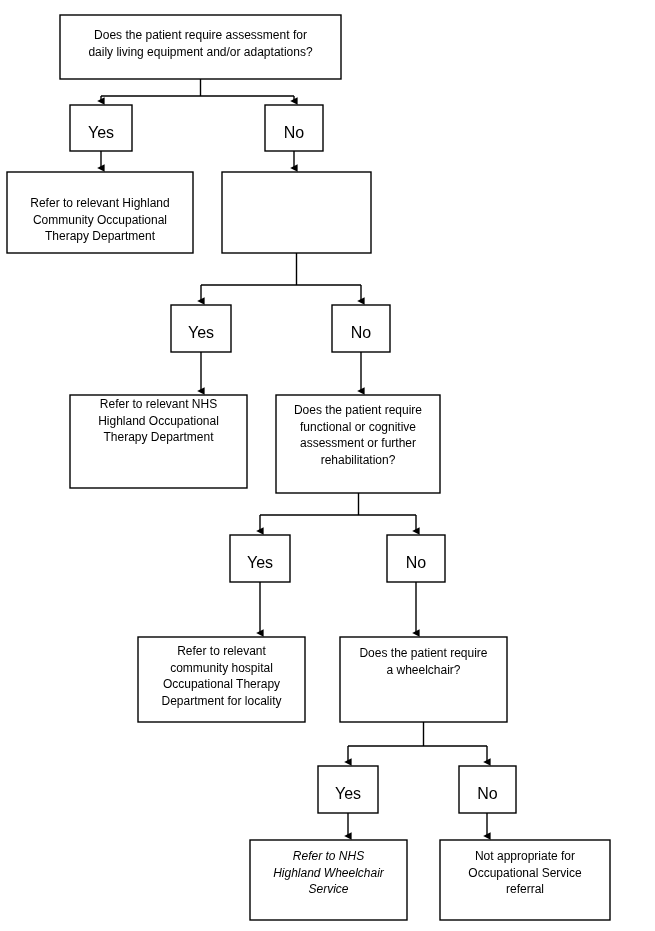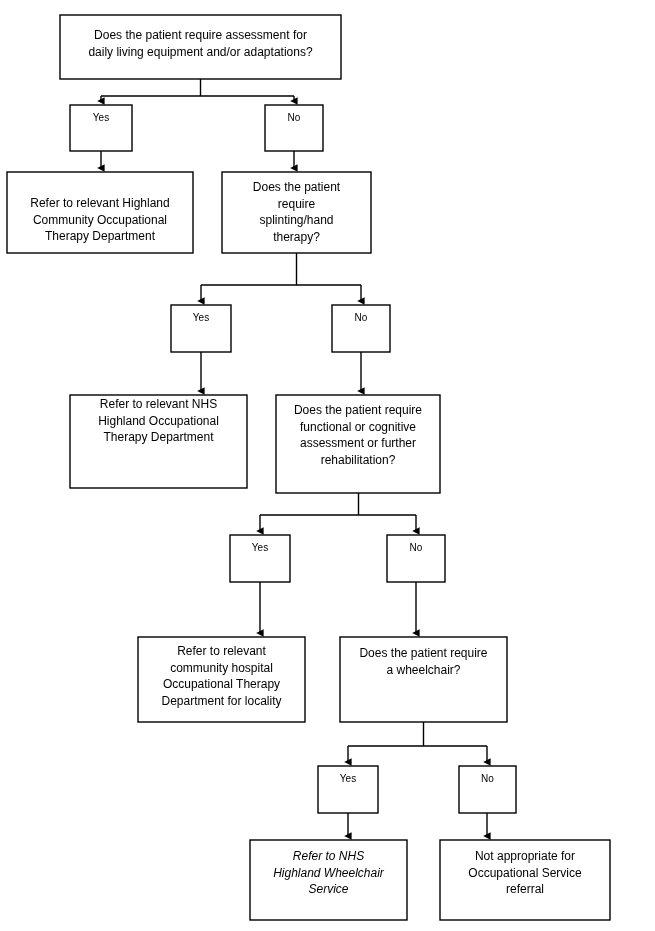--- a/index.html
+++ b/index.html
@@ -45,22 +45,22 @@
     color: #000000;
     font-family: "Liberation Sans", sans-serif;
     font-size: 12px;
     line-height: 16.5px;
     white-space: pre-line;
     box-sizing: border-box;
     padding-top: 6px;
     pointer-events: none;
   }
   .node-text.label-box {
-    font-size: 10px;
-    padding-top: 5px;
+    font-size: 16px;
+    padding-top: 20px;
   }
 </style>
 </head>
 <body>
 
 <div id="flowchart-root">
 
   <svg class="chart-svg" viewBox="0 0 655 931" xmlns="http://www.w3.org/2000/svg">
     <defs>
       <marker id="arrowhead" markerWidth="9" markerHeight="9" refX="4" refY="4.2" orient="auto" markerUnits="userSpaceOnUse">
@@ -133,24 +133,20 @@
 
   <div class="node-text" style="left:60px; top:15px; width:281px; height:64px; padding-top:12px;">Does the patient require assessment for
 daily living equipment and/or adaptations?</div>
 
   <div class="node-text label-box" style="left:70px; top:105px; width:62px; height:46px;">Yes</div>
   <div class="node-text label-box" style="left:265px; top:105px; width:58px; height:46px;">No</div>
 
   <div class="node-text" style="left:7px; top:172px; width:186px; height:81px; padding-top:23px;">Refer to relevant Highland
 Community Occupational
 Therapy Department</div>
-  <div class="node-text" style="left:222px; top:172px; width:149px; height:81px; padding-top:7px;">Does the patient
-require
-splinting/hand
-therapy?</div>
 
   <div class="node-text label-box" style="left:171px; top:305px; width:60px; height:47px;">Yes</div>
   <div class="node-text label-box" style="left:332px; top:305px; width:58px; height:47px;">No</div>
 
   <div class="node-text" style="left:70px; top:395px; width:177px; height:93px; padding-top:1px;border-radius:30px;">Refer to relevant NHS
 Highland Occupational
 Therapy Department</div>
   <div class="node-text" style="left:276px; top:395px; width:164px; height:98px; padding-top:7px;">Does the patient require
 functional or cognitive
 assessment or further

